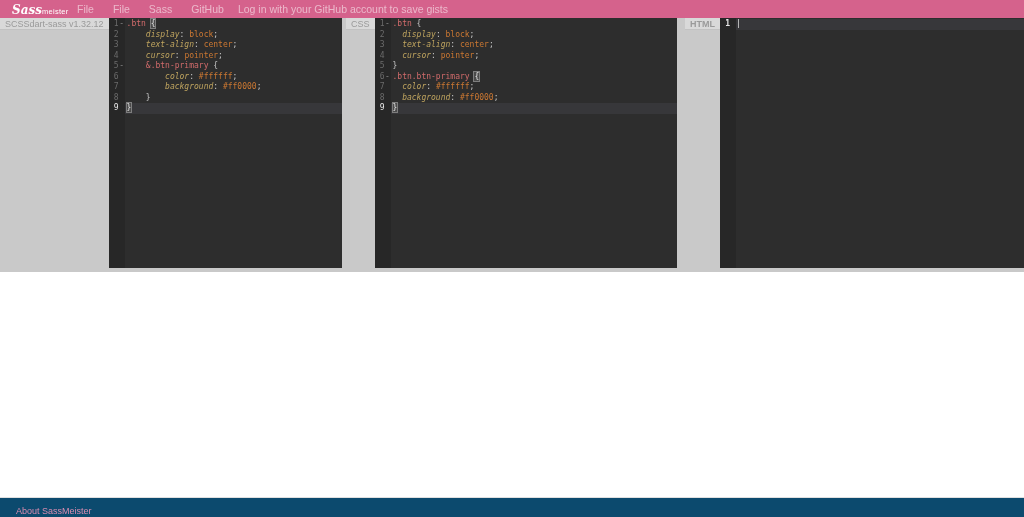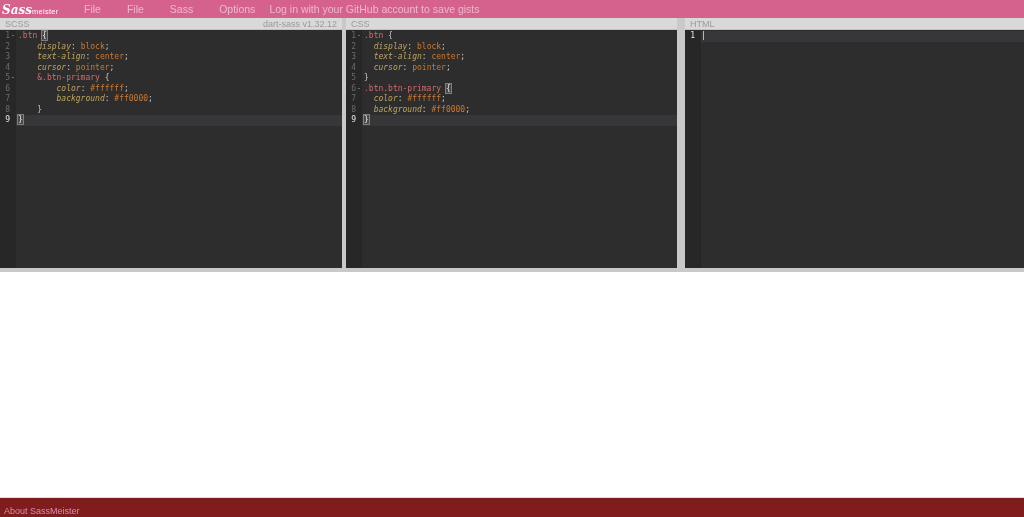--- a/index.html
+++ b/index.html
@@ -1,33 +1,33 @@
 <!DOCTYPE html>
 <html><head>
 <meta charset="utf-8">
 <style>
   * { margin:0; padding:0; box-sizing:border-box; }
   html,body { width:1024px; height:517px; overflow:hidden; background:#ffffff;
               font-family:"Liberation Sans", sans-serif; }
 
   
   .app-header { height:18px; background:#d5628c; display:flex; align-items:center; }
-  .logo { width:58px; padding-left:2px; color:#ffffff; white-space:nowrap; cursor:pointer; }
+  .logo { width:58px; padding-left:12px; color:#ffffff; white-space:nowrap; cursor:pointer; }
   .logo-sass { font-family:"DejaVu Serif", serif; font-style:italic; font-weight:bold; font-size:12px; }
   .logo-meister { font-size:7.5px; letter-spacing:.3px; }
   .menu-bar { display:flex; align-items:center; }
-  .menu-item { color:rgba(255,255,255,0.55); font-size:10.5px; margin-left:26px; cursor:pointer; white-space:nowrap; }
+  .menu-item { color:rgba(255,255,255,0.55); font-size:10.5px; margin-left:19px; cursor:pointer; white-space:nowrap; }
   .menu-item.login { margin-left:14px; }
 
   
   .editors { height:250px; background:#c9c9c9; display:flex; }
-  .panel { display:flex; flex-direction:column; }
+  .panel { display:flex; flex-direction:row; }
   .panel-scss { width:342px; }
   .panel-css  { width:331px;border-radius:18px; }
-  .panel-html { flex:1; }
+  .panel-html { flex:1;font-weight:bold; }
   .panel-divider { width:4px; background:#c9c9c9; cursor:col-resize; }
   .panel-divider.wide { width:8px; }
 
   .panel-header { height:12px; background:#d9d9d9; border-bottom:1px solid #c2c2c2;
                   display:flex; justify-content:space-between; align-items:center;
                   padding:0 5px; }
   .panel-title, .panel-version { font-size:9px; color:#9a9a9a; line-height:12px; }
 
   .editor { flex:1; overflow:hidden; font-family:"DejaVu Sans Mono", monospace;
             font-size:8px; line-height:10.5px; color:#cccccc; cursor:text;
@@ -43,36 +43,36 @@
   .tok-prop { color:#bfa45f;font-style:italic; }
   .tok-val  { color:#cc7832; }
   .tok-plain{ color:#c8c8c8; }
   .tok-match{ background:#4a4a4a; outline:1px solid #7e7e7e; color:#e8e8e8; }
   .cursor { display:inline-block; width:1px; height:9px; background:#b5b5b5;
             vertical-align:text-bottom; }
 
   
   .h-resizer { height:4px; background:#c9c9c9; cursor:row-resize; }
   .output { height:225px; background:#ffffff; }
-  .app-footer { height:20px; background:#7f1d1d; border-top:1px solid #e0e0e0;
-                padding:2px 0 0 4px; }
+  .app-footer { height:20px; background:#0c4a6e; border-top:1px solid #e0e0e0;
+                padding:2px 0 0 16px; }
   .about-link { font-size:9px; color:#d98cb0; text-decoration:none; cursor:pointer; }
 </style>
 </head>
 <body>
 
 <header class="app-header">
   <div class="logo">
     <span class="logo-sass">Sass</span><span class="logo-meister">meister</span>
   </div>
   <nav class="menu-bar">
     <span class="menu-item">File</span>
     <span class="menu-item">File</span>
     <span class="menu-item">Sass</span>
-    <span class="menu-item">Options</span>
+    <span class="menu-item">GitHub</span>
     <span class="menu-item login">Log in with your GitHub account to save gists</span>
   </nav>
 </header>
 
 <div class="editors">
   <section class="panel panel-scss">
     <div class="panel-header">
       <span class="panel-title">SCSS</span>
       <span class="panel-version">dart-sass v1.32.12</span>
     </div>

